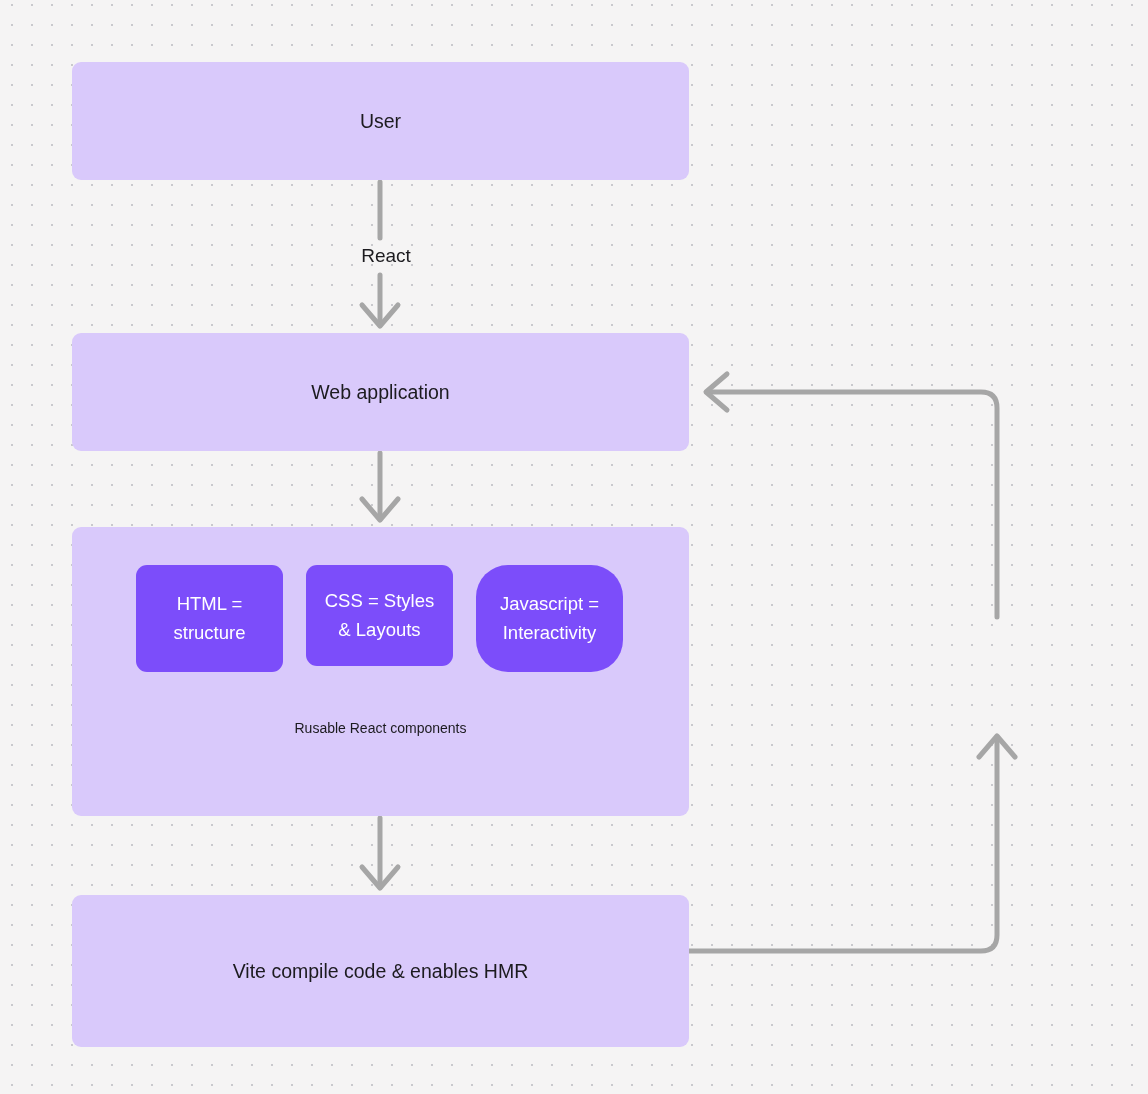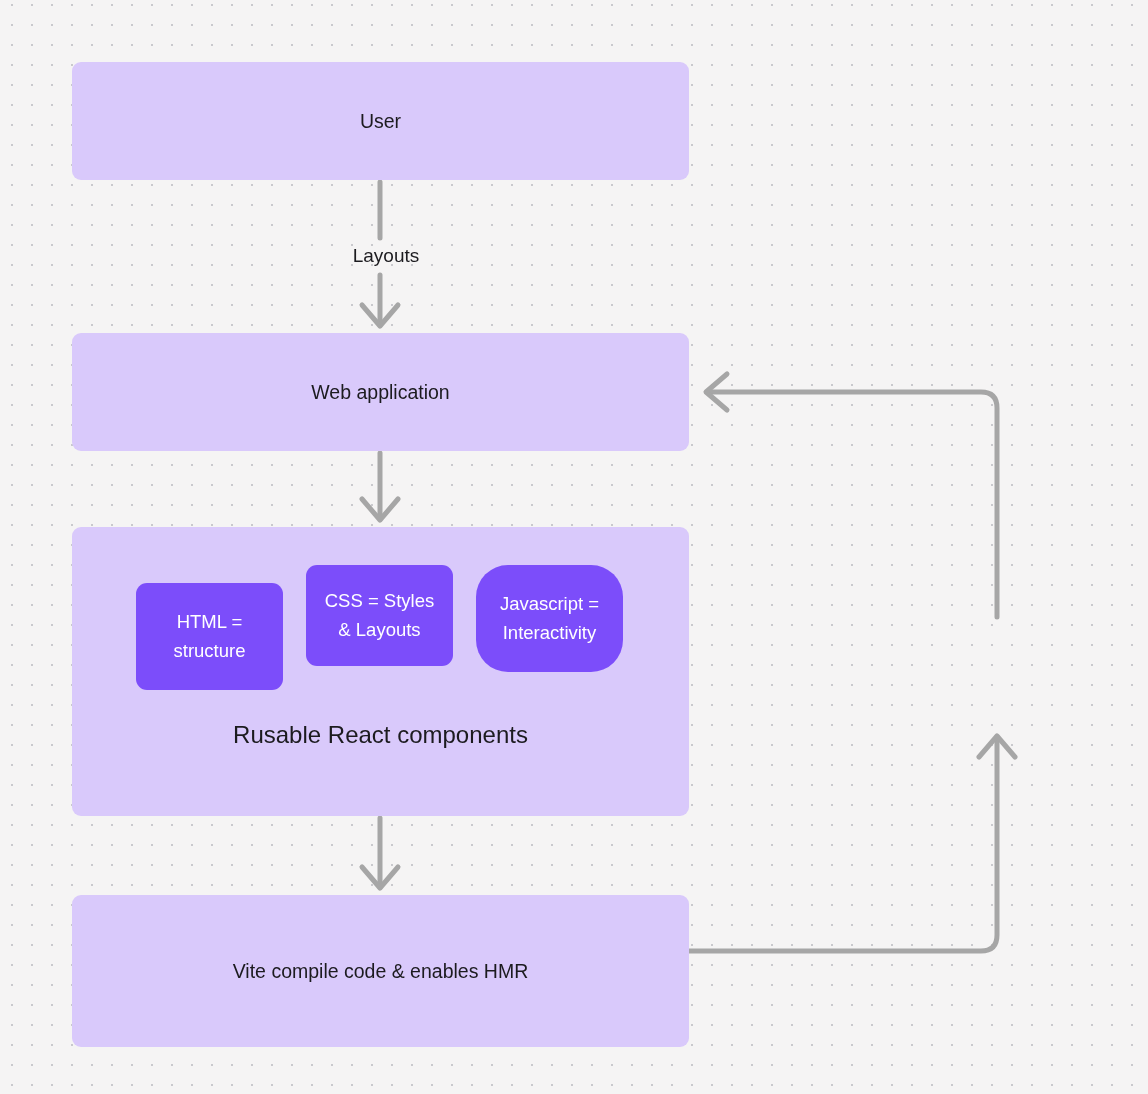--- a/index.html
+++ b/index.html
@@ -36,21 +36,21 @@
   .node-inner {
     background: #7c4dfa;
     color: #ffffff;
     font-size: 18.5px;
     line-height: 1.52;
     border-radius: 11px;
   }
   .group-label {
     position: absolute;
     color: #1c1b1f;
-    font-size: 24px;
+    font-size: 14px;
     text-align: center;
     width: 100%;
     left: 0;
   }
   .edge-label {
     position: absolute;
     color: #1c1b1f;
     font-size: 19px;
     background: transparent;
     padding: 0 6px;
@@ -102,31 +102,31 @@
     <path class="edge-head" d="M 979,757 L 997,736 L 1015,757"></path>
 
     <path class="edge-path" d="M 997,617 L 997,408 Q 997,392 981,392 L 707,392"></path>
     <path class="edge-head" d="M 727,374 L 706,392 L 727,410"></path>
   </svg>
 
   <div class="node node-outer" style="left:72px; top:62px; width:617px; height:118px;">
     <span>User</span>
   </div>
 
-  <div class="edge-label" style="left:338px; top:245px; width:84px;">Layouts</div>
+  <div class="edge-label" style="left:338px; top:245px; width:84px;">React</div>
 
   <div class="node node-outer" style="left:72px; top:333px; width:617px; height:118px;">
     <span>Web application</span>
   </div>
 
   <div class="node node-outer" style="left:72px; top:527px; width:617px; height:289px; display:block;">
     <div class="group-label" style="top:192px;">Rusable React components</div>
   </div>
 
-  <div class="node node-inner" style="left:136px; top:565px; width:147px; height:107px;margin-top:18px;">
+  <div class="node node-inner" style="left:136px; top:565px; width:147px; height:107px;">
     <span style="white-space:pre-line;">HTML =
 structure</span>
   </div>
 
   <div class="node node-inner" style="left:306px; top:565px; width:147px; height:101px;">
     <span style="white-space:pre-line;">CSS = Styles
 &amp; Layouts</span>
   </div>
 
   <div class="node node-inner" style="left:476px; top:565px; width:147px; height:107px;border-radius:32px;">

